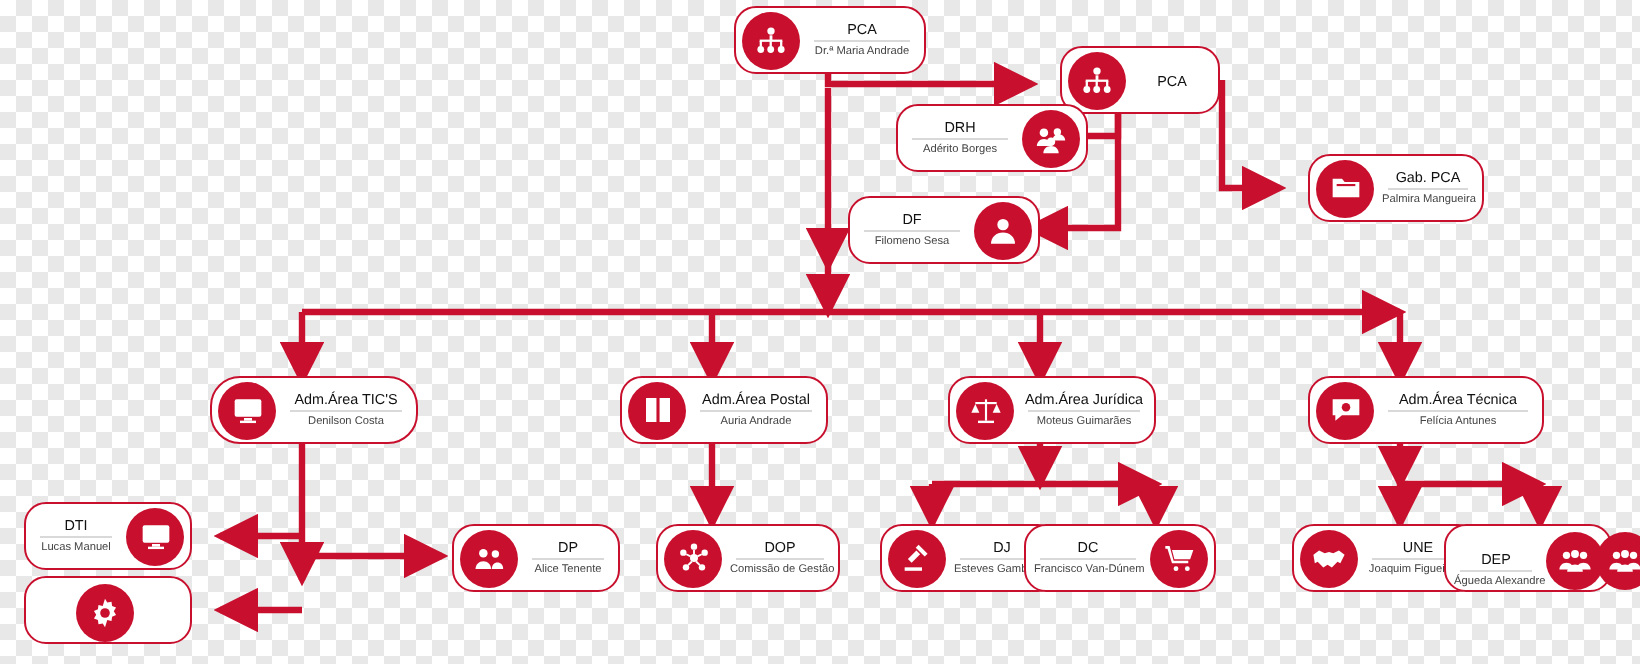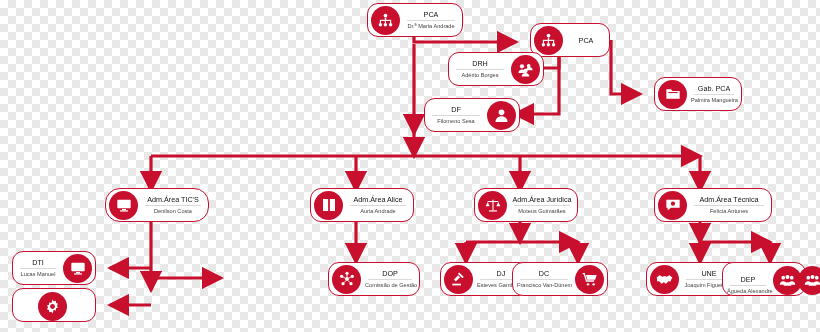--- a/index.html
+++ b/index.html
@@ -224,21 +224,21 @@
 
   <div class="node b-left" style="left:310px; top:188px; width:104px;">
     <div class="badge badge-left">
       <svg width="16" height="16" viewBox="0 0 24 24" fill="#fff">
           <rect x="3" y="3" width="8" height="18"></rect>
           <rect x="13" y="3" width="8" height="18"></rect>
           <rect x="11" y="3" width="2" height="18" fill="#c8102e"></rect>
         </svg>
     </div>
     <div class="txt">
-      <div class="title">Adm.Área Alice</div>
+      <div class="title">Adm.Área Postal</div>
       <div class="sep"></div>
       <div class="sub">Auria Andrade</div>
     </div>
   </div>
 
   <div class="node b-left" style="left:474px; top:188px; width:104px;">
     <div class="badge badge-left">
       <svg width="16" height="16" viewBox="0 0 24 24" fill="#fff">
           <rect x="11.2" y="4" width="1.6" height="16"></rect>
           <rect x="6" y="20" width="12" height="1.8"></rect>
@@ -290,20 +290,35 @@
       <div class="sub">Velasco Lisboa</div>
     </div>
     <div class="badge badge-right">
       <svg width="17" height="17" viewBox="0 0 24 24" fill="#fff">
           <path d="M12 2l1.6 2.6 3-.6.4 3 2.8 1.2-1.6 2.6 1.6 2.6-2.8 1.2-.4 3-3-.6L12 22l-1.6-2.6-3 .6-.4-3L4.2 15.8 5.8 13.2 4.2 10.6 7 9.4l.4-3 3 .6z"></path>
           <circle cx="12" cy="12" r="3.4" fill="#c8102e"></circle>
         </svg>
     </div>
   </div>
 
+  <div class="node b-left" style="left:226px; top:262px; width:84px;">
+    <div class="badge badge-left">
+      <svg width="17" height="17" viewBox="0 0 24 24" fill="#fff">
+          <circle cx="8" cy="8" r="3"></circle>
+          <circle cx="16.5" cy="8.5" r="2.6"></circle>
+          <path d="M2.5 19c0-3.2 2.5-5.5 5.5-5.5s5.5 2.3 5.5 5.5z"></path>
+          <path d="M14 19c0-2.8 1.6-4.6 4-4.6s4 1.8 4 4.6z"></path>
+        </svg>
+    </div>
+    <div class="txt">
+      <div class="title">DP</div>
+      <div class="sep"></div>
+      <div class="sub">Alice Tenente</div>
+    </div>
+  </div>
 
   <div class="node b-left" style="left:328px; top:262px; width:92px;">
     <div class="badge badge-left">
       <svg width="16" height="16" viewBox="0 0 24 24" fill="#fff">
           <circle cx="12" cy="12" r="3"></circle>
           <circle cx="12" cy="3.5" r="2.4"></circle>
           <circle cx="4" cy="8" r="2.4"></circle>
           <circle cx="20" cy="8" r="2.4"></circle>
           <circle cx="6" cy="19" r="2.4"></circle>
           <circle cx="18" cy="19" r="2.4"></circle>

